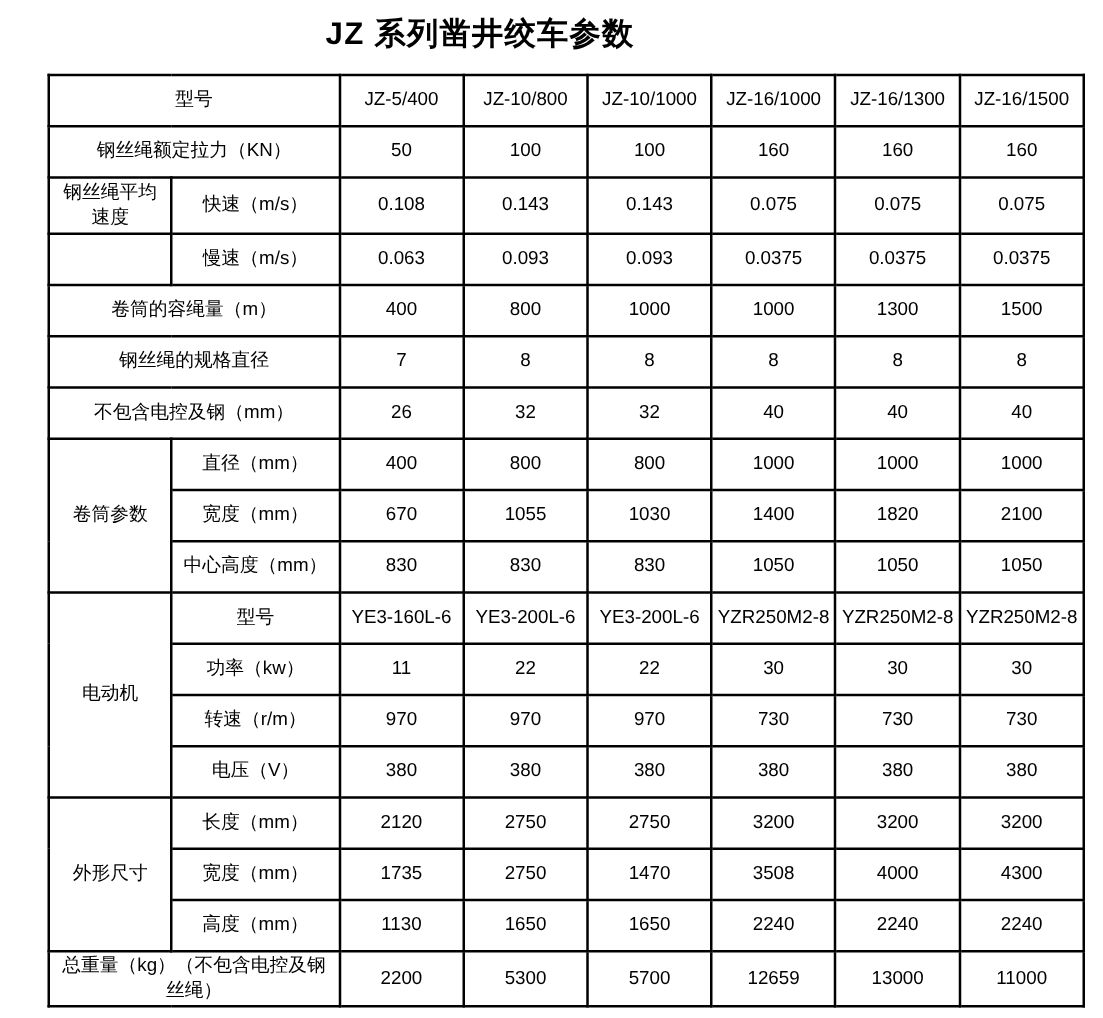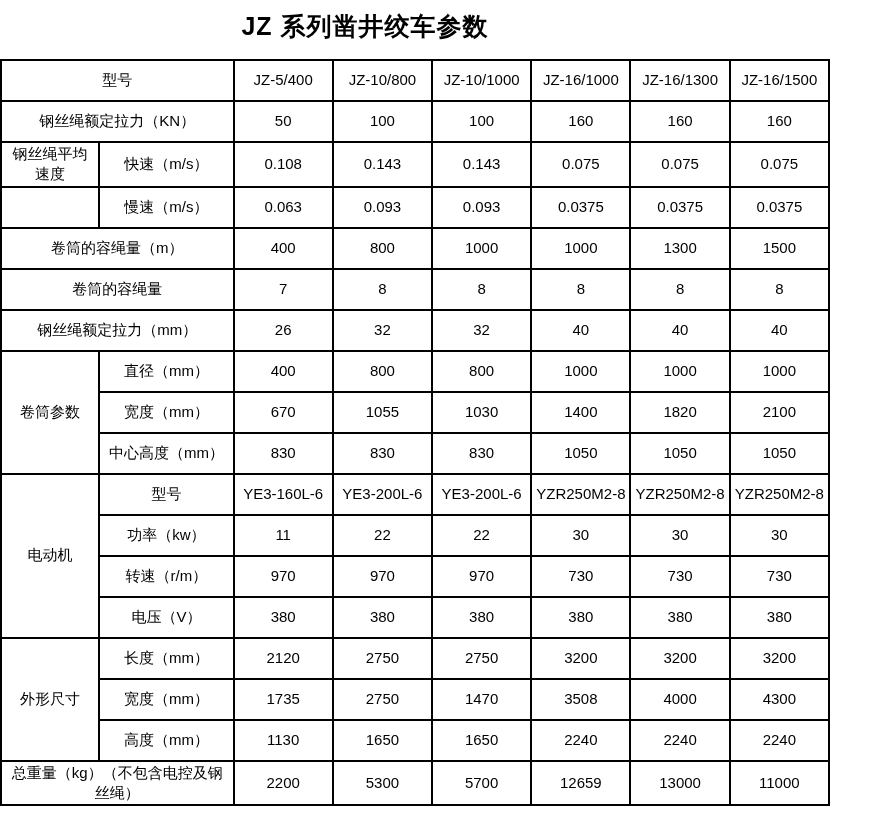--- a/index.html
+++ b/index.html
@@ -9,20 +9,21 @@
     width: 882px;
     height: 814px;
     font-family: "Liberation Sans", "DejaVu Sans", sans-serif;
     color: #000000;
   }
   .page {
     width: 730px;
     height: 814px;
     box-sizing: border-box;
     padding-top: 10px;
+    padding-left: 38px;
   }
   .title {
     text-align: center;
     font-size: 25px;
     font-weight: bold;
     letter-spacing: 1px;
     margin: 0 0 16px 0;
   }
   table.params {
     border-collapse: collapse;
@@ -105,30 +106,30 @@
         <tr>
           <td colspan="2">卷筒的容绳量（m）</td>
           <td>400</td>
           <td>800</td>
           <td>1000</td>
           <td>1000</td>
           <td>1300</td>
           <td>1500</td>
         </tr>
         <tr>
-          <td colspan="2">卷筒的容绳量</td>
+          <td colspan="2">钢丝绳的规格直径</td>
           <td>7</td>
           <td>8</td>
           <td>8</td>
           <td>8</td>
           <td>8</td>
           <td>8</td>
         </tr>
         <tr>
-          <td colspan="2">钢丝绳额定拉力（mm）</td>
+          <td colspan="2">不包含电控及钢（mm）</td>
           <td>26</td>
           <td>32</td>
           <td>32</td>
           <td>40</td>
           <td>40</td>
           <td>40</td>
         </tr>
         <tr>
           <td rowspan="3">卷筒参数</td>
           <td>直径（mm）</td>

